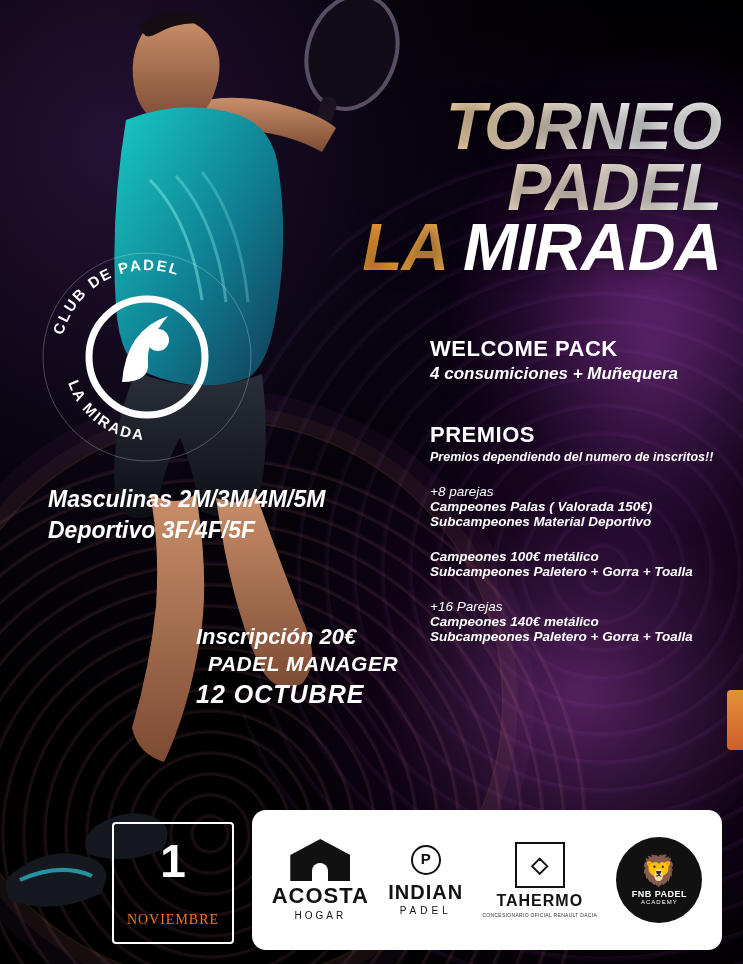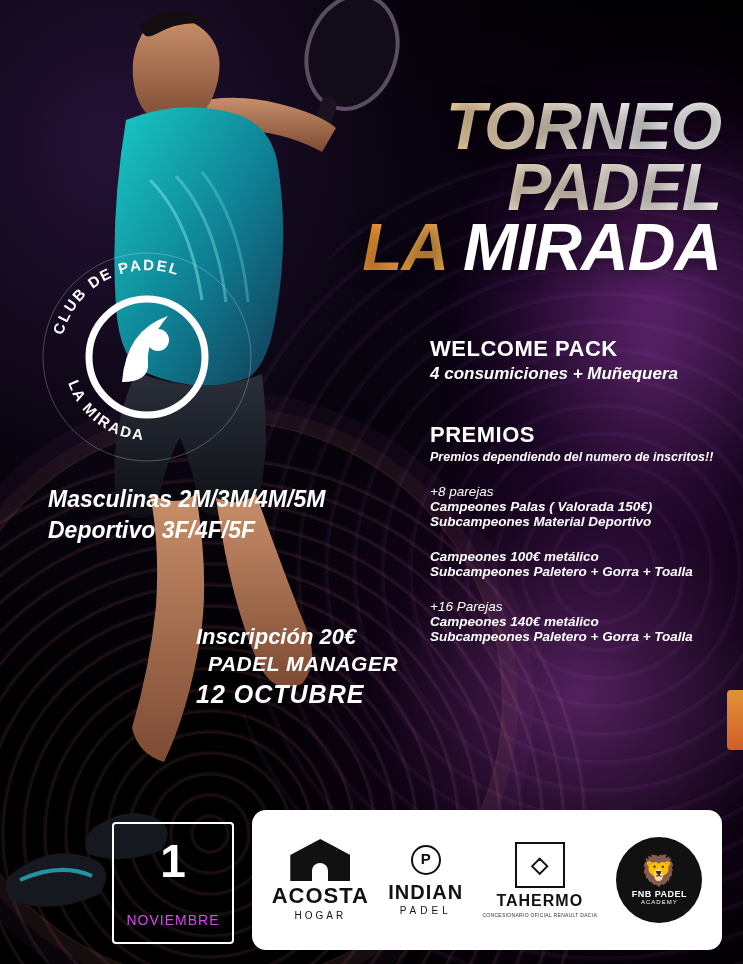--- a/index.html
+++ b/index.html
@@ -267,21 +267,22 @@
   .date-box .day {
     font-size: 46px;
     font-weight: bold;
     line-height: 1;
     color: #fff;
   }
   .date-box .month {
     font-size: 14px;
     letter-spacing: 1px;
     margin-top: 28px;
-    color: #d946ef;
+    color: #f97316;
+    font-family: Liberation Serif, serif;
   }
 
   
   .sponsors {
     position: absolute;
     left: 252px;
     top: 810px;
     width: 470px;
     height: 140px;
     background: #ffffff;

